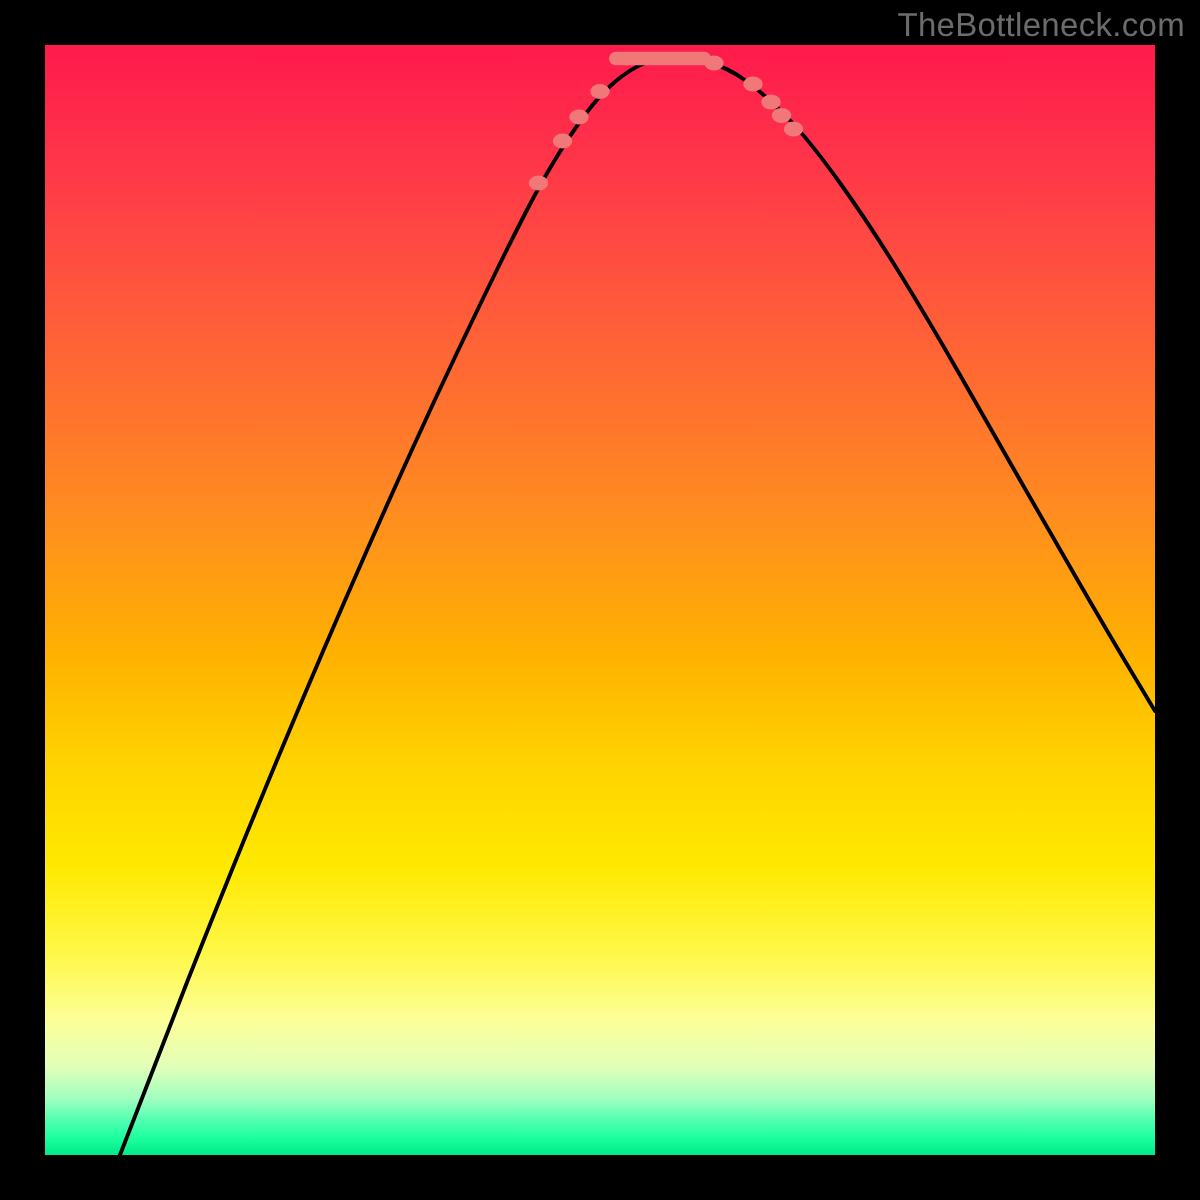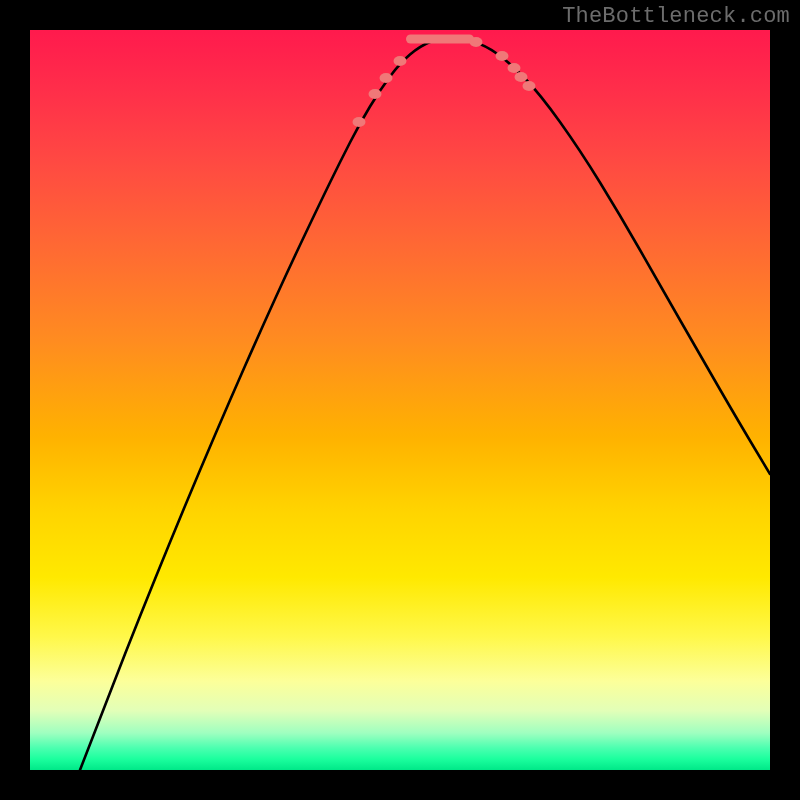--- a/index.html
+++ b/index.html
@@ -46,21 +46,21 @@
     );
   }
   svg.curve {
     position: absolute;
     left: 0; top: 0;
   }
   .watermark {
     position: absolute;
     top: 4px;
     right: 10px;
-    font-family: Liberation Mono, monospace;
+    font-family: Liberation Sans, sans-serif;
     font-size: 22px;
     color: #6c6c6c;
     letter-spacing: 0.2px;
   }
 </style>
 </head>
 <body>
 
 <div class="frame">
 

